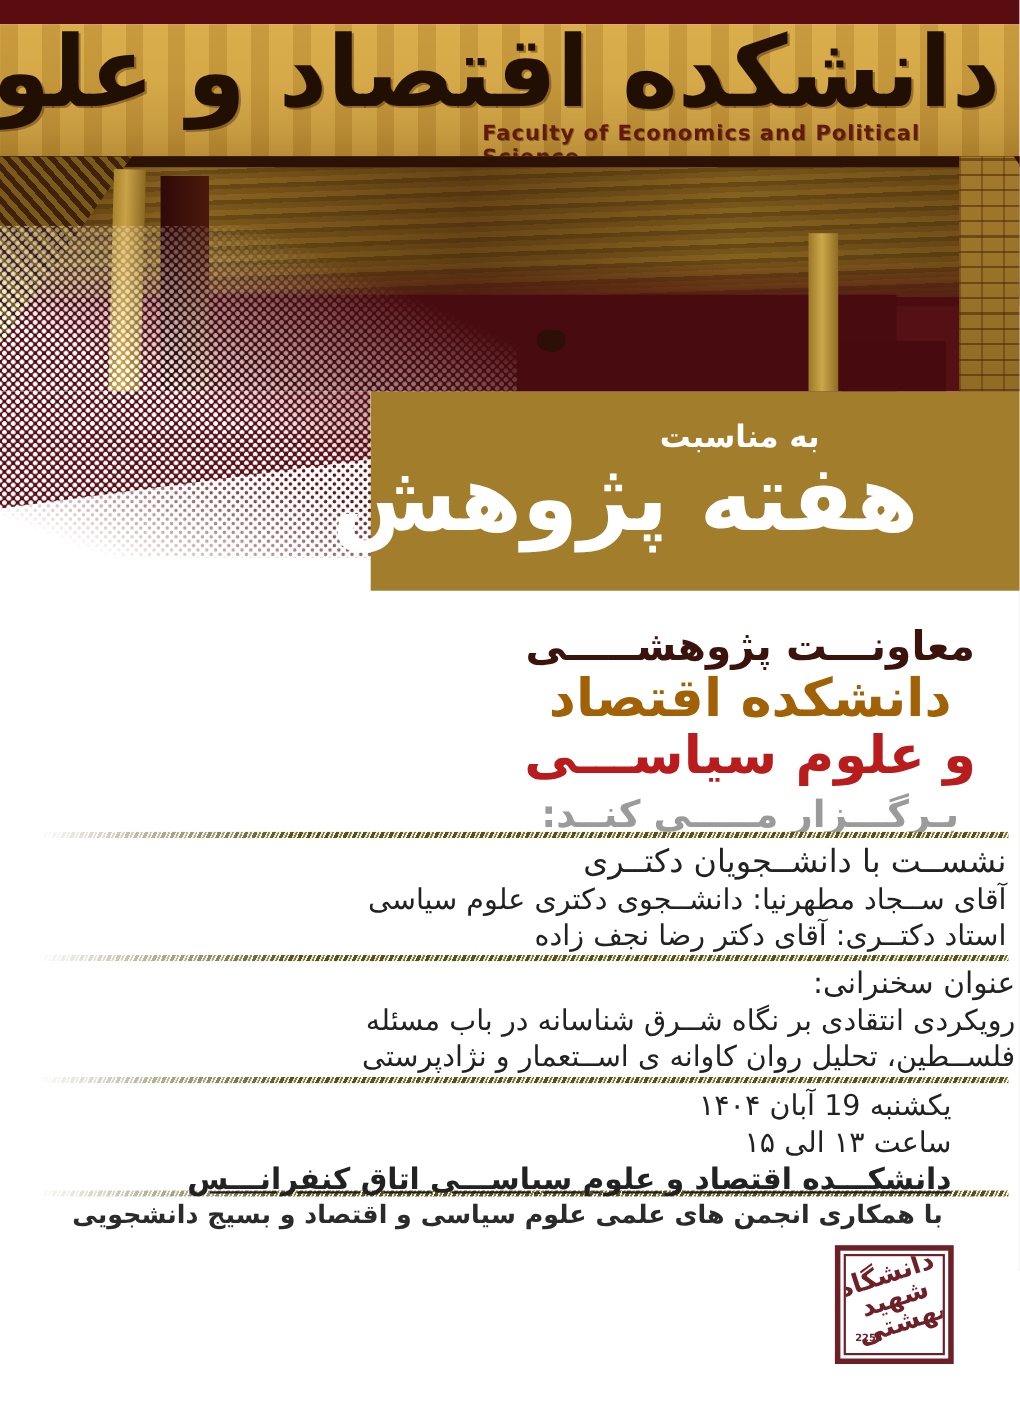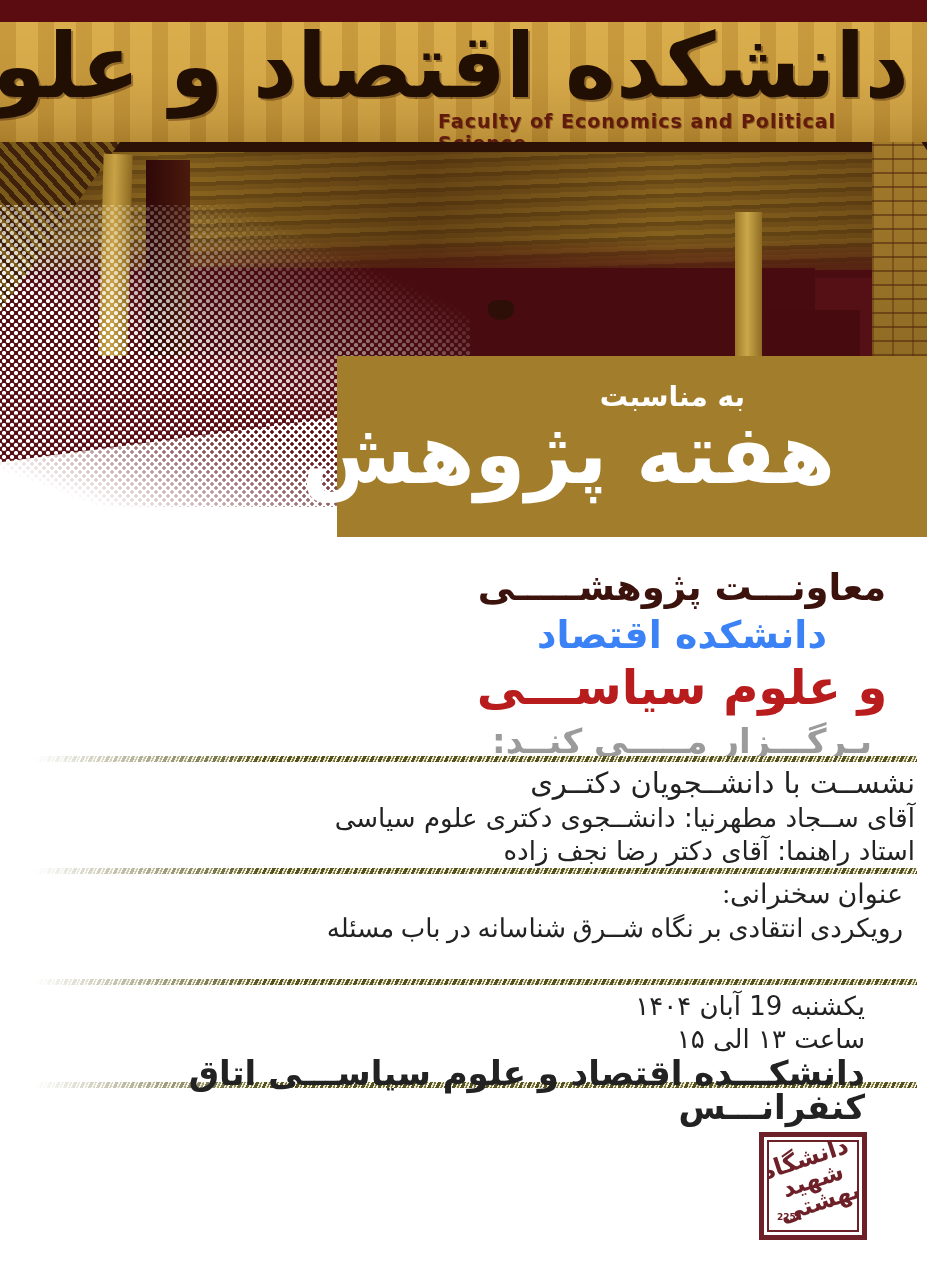--- a/index.html
+++ b/index.html
@@ -77,42 +77,42 @@
 
   
   .banner{left:337px;top:356px;width:608px;height:181px;background:#a27d2b;}
   .banner-kicker{position:absolute;top:24px;right:200px;font-size:28px;font-weight:bold;color:#ffffff;}
   .banner-title{position:absolute;top:50px;left:18px;width:480px;text-align:center;
     font-size:82px;font-weight:bold;color:#ffffff;white-space:nowrap;transform:scaleY(1.02);}
 
   
   .heading{top:550px;right:12px;width:466px;text-align:center;font-weight:bold;margin-top:16px;}
   .h-line1{font-size:37px;line-height:44px;color:#3c120d;}
-  .h-line2{font-size:38px;line-height:50px;color:#3b82f6;text-align:center;}
+  .h-line2{font-size:48px;line-height:50px;color:#a16207;text-align:center;}
   .h-line3{font-size:48px;line-height:54px;color:#b91c1c;}
   .h-line4{font-size:34px;line-height:42px;margin-top:6px;color:#9b9b9b;}
 
   
   .sep{left:16px;width:901px;height:6px;
     background:repeating-linear-gradient(115deg,#55521f 0 3px,#e6e4cf 3px 4.5px,#7c783a 4.5px 6px,#f4f2e6 6px 7.5px);
     -webkit-mask-image:linear-gradient(to left,#000 72%,rgba(0,0,0,0) 98%);
     mask-image:linear-gradient(to left,#000 72%,rgba(0,0,0,0) 98%);}
   .sep1{top:756px;} .sep2{top:868px;} .sep3{top:979px;} .sep4{top:1082px;}
 
   
   .section{color:#222222;}
   .s1{top:764px;right:12px;}
   .s1 .t{font-size:29px;line-height:38px;}
   .s1 .b{font-size:26px;line-height:33px;}
-  .s2{top:877px;right:24px;font-family:Liberation Serif, serif;}
+  .s2{top:877px;right:4px;}
   .s2 .t{font-size:27px;line-height:35px;}
   .s2 .b{font-size:26px;line-height:33px;}
   .s3{top:990px;right:62px;}
   .s3 .b{font-size:26px;line-height:33px;}
-  .s3 .strong{font-size:34px;line-height:34px;font-weight:bold;}
+  .s3 .strong{font-size:27px;line-height:34px;font-weight:bold;text-decoration:underline;}
   .footer-line{top:1092px;right:70px;font-size:23px;font-weight:600;color:#2b2b2b;}
 
   
   .seal{left:759px;top:1132px;width:108px;height:108px;box-sizing:border-box;
     border:5px solid #6d2028;background:#ffffff;padding:3px;}
   .seal-inner{width:100%;height:100%;box-sizing:border-box;border:2px solid #6d2028;
     position:relative;overflow:hidden;}
   .seal-text{position:absolute;top:4px;left:0;right:0;text-align:center;
     transform:rotate(-18deg);font-weight:bold;color:#6d2028;font-size:24px;line-height:23px;}
   .seal-year{position:absolute;left:8px;bottom:8px;font-size:9px;font-weight:bold;color:#6d2028;}
@@ -161,34 +161,36 @@
   </div>
 
   <div class="abs sep sep1"></div>
   <div class="abs sep sep2"></div>
   <div class="abs sep sep3"></div>
   <div class="abs sep sep4"></div>
 
   <div class="abs section s1">
     <div class="t">نشســت با دانشــجویان دکتــری</div>
     <div class="b">آقای ســجاد مطهرنیا: دانشــجوی دکتری علوم سیاسی</div>
-    <div class="b">استاد راهنما: آقای دکتر رضا نجف زاده</div>
+    <div class="b">استاد دکتــری: آقای دکتر رضا نجف زاده</div>
   </div>
 
   <div class="abs section s2">
     <div class="t">عنوان سخنرانی:</div>
     <div class="b">رویکردی انتقادی بر نگاه شــرق شناسانه در باب مسئله</div>
+    <div class="b">فلســطین، تحلیل روان کاوانه ی اســتعمار و نژادپرستی</div>
   </div>
 
   <div class="abs section s3">
     <div class="b">یکشنبه 19 آبان ۱۴۰۴</div>
     <div class="b">ساعت ۱۳ الی ۱۵</div>
     <div class="strong">دانشکـــده اقتصاد و علوم سیاســـی اتاق کنفرانـــس</div>
   </div>
 
+  <div class="abs footer-line">با همکاری انجمن های علمی علوم سیاسی و اقتصاد و بسیج دانشجویی</div>
 
   <div class="abs seal">
     <div class="seal-inner">
       <div class="seal-text">
         <div>دانشگاه</div>
         <div>شهید</div>
         <div>بهشتی</div>
       </div>
       <div class="seal-year">2254</div>
     </div>

